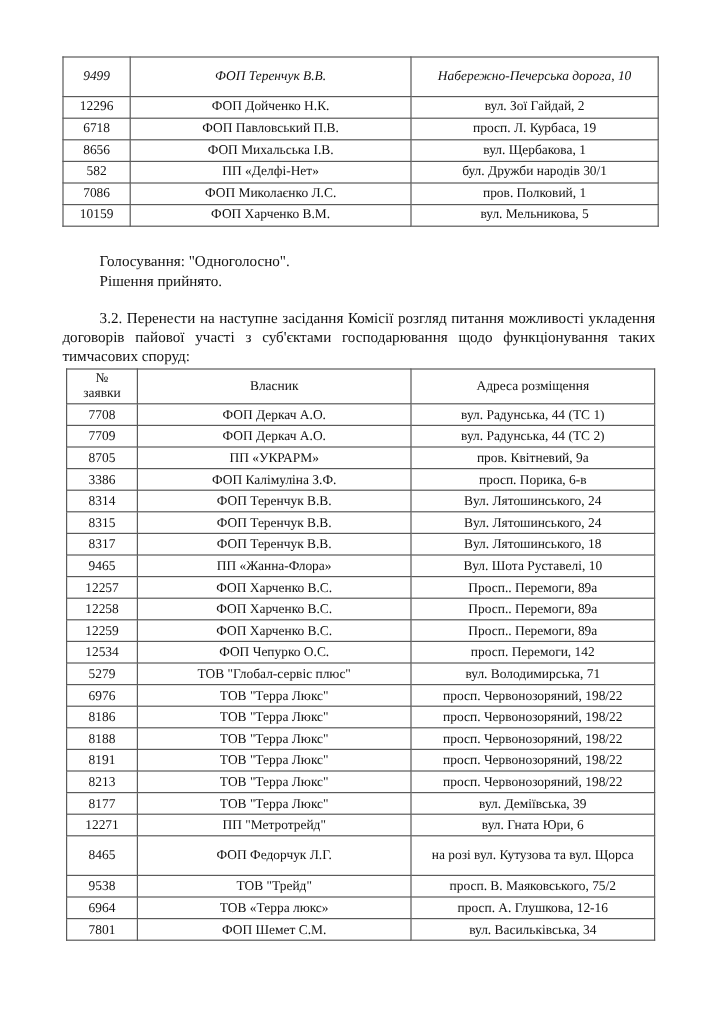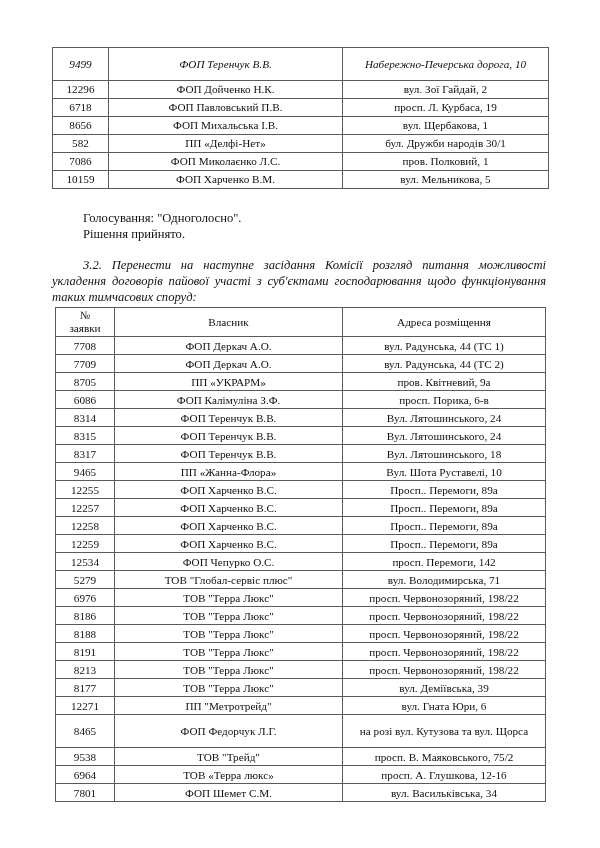--- a/index.html
+++ b/index.html
@@ -84,21 +84,20 @@
   }
   #vote-block div { white-space: nowrap; }
 
   #item-block {
     left: 52px;
     top: 258px;
     width: 494px;
     text-align: justify;
     text-justify: inter-word;
     text-indent: 31px;
-    font-style: italic;
   }
 </style>
 </head>
 <body>
 
 <div class="page">
 
   <table id="table-one" class="doc-table">
     <colgroup>
       <col class="c-num">
@@ -177,21 +176,21 @@
           <td>7709</td>
           <td>ФОП Деркач А.О.</td>
           <td>вул. Радунська, 44 (ТС 2)</td>
         </tr>
         <tr>
           <td>8705</td>
           <td>ПП «УКРАРМ»</td>
           <td>пров. Квітневий, 9а</td>
         </tr>
         <tr>
-          <td>6086</td>
+          <td>3386</td>
           <td>ФОП Калімуліна З.Ф.</td>
           <td>просп. Порика, 6-в</td>
         </tr>
         <tr>
           <td>8314</td>
           <td>ФОП Теренчук В.В.</td>
           <td>Вул. Лятошинського, 24</td>
         </tr>
         <tr>
           <td>8315</td>
@@ -202,25 +201,20 @@
           <td>8317</td>
           <td>ФОП Теренчук В.В.</td>
           <td>Вул. Лятошинського, 18</td>
         </tr>
         <tr>
           <td>9465</td>
           <td>ПП «Жанна-Флора»</td>
           <td>Вул. Шота Руставелі, 10</td>
         </tr>
         <tr>
-          <td>12255</td>
-          <td>ФОП Харченко В.С.</td>
-          <td>Просп.. Перемоги, 89а</td>
-        </tr>
-        <tr>
           <td>12257</td>
           <td>ФОП Харченко В.С.</td>
           <td>Просп.. Перемоги, 89а</td>
         </tr>
         <tr>
           <td>12258</td>
           <td>ФОП Харченко В.С.</td>
           <td>Просп.. Перемоги, 89а</td>
         </tr>
         <tr>

